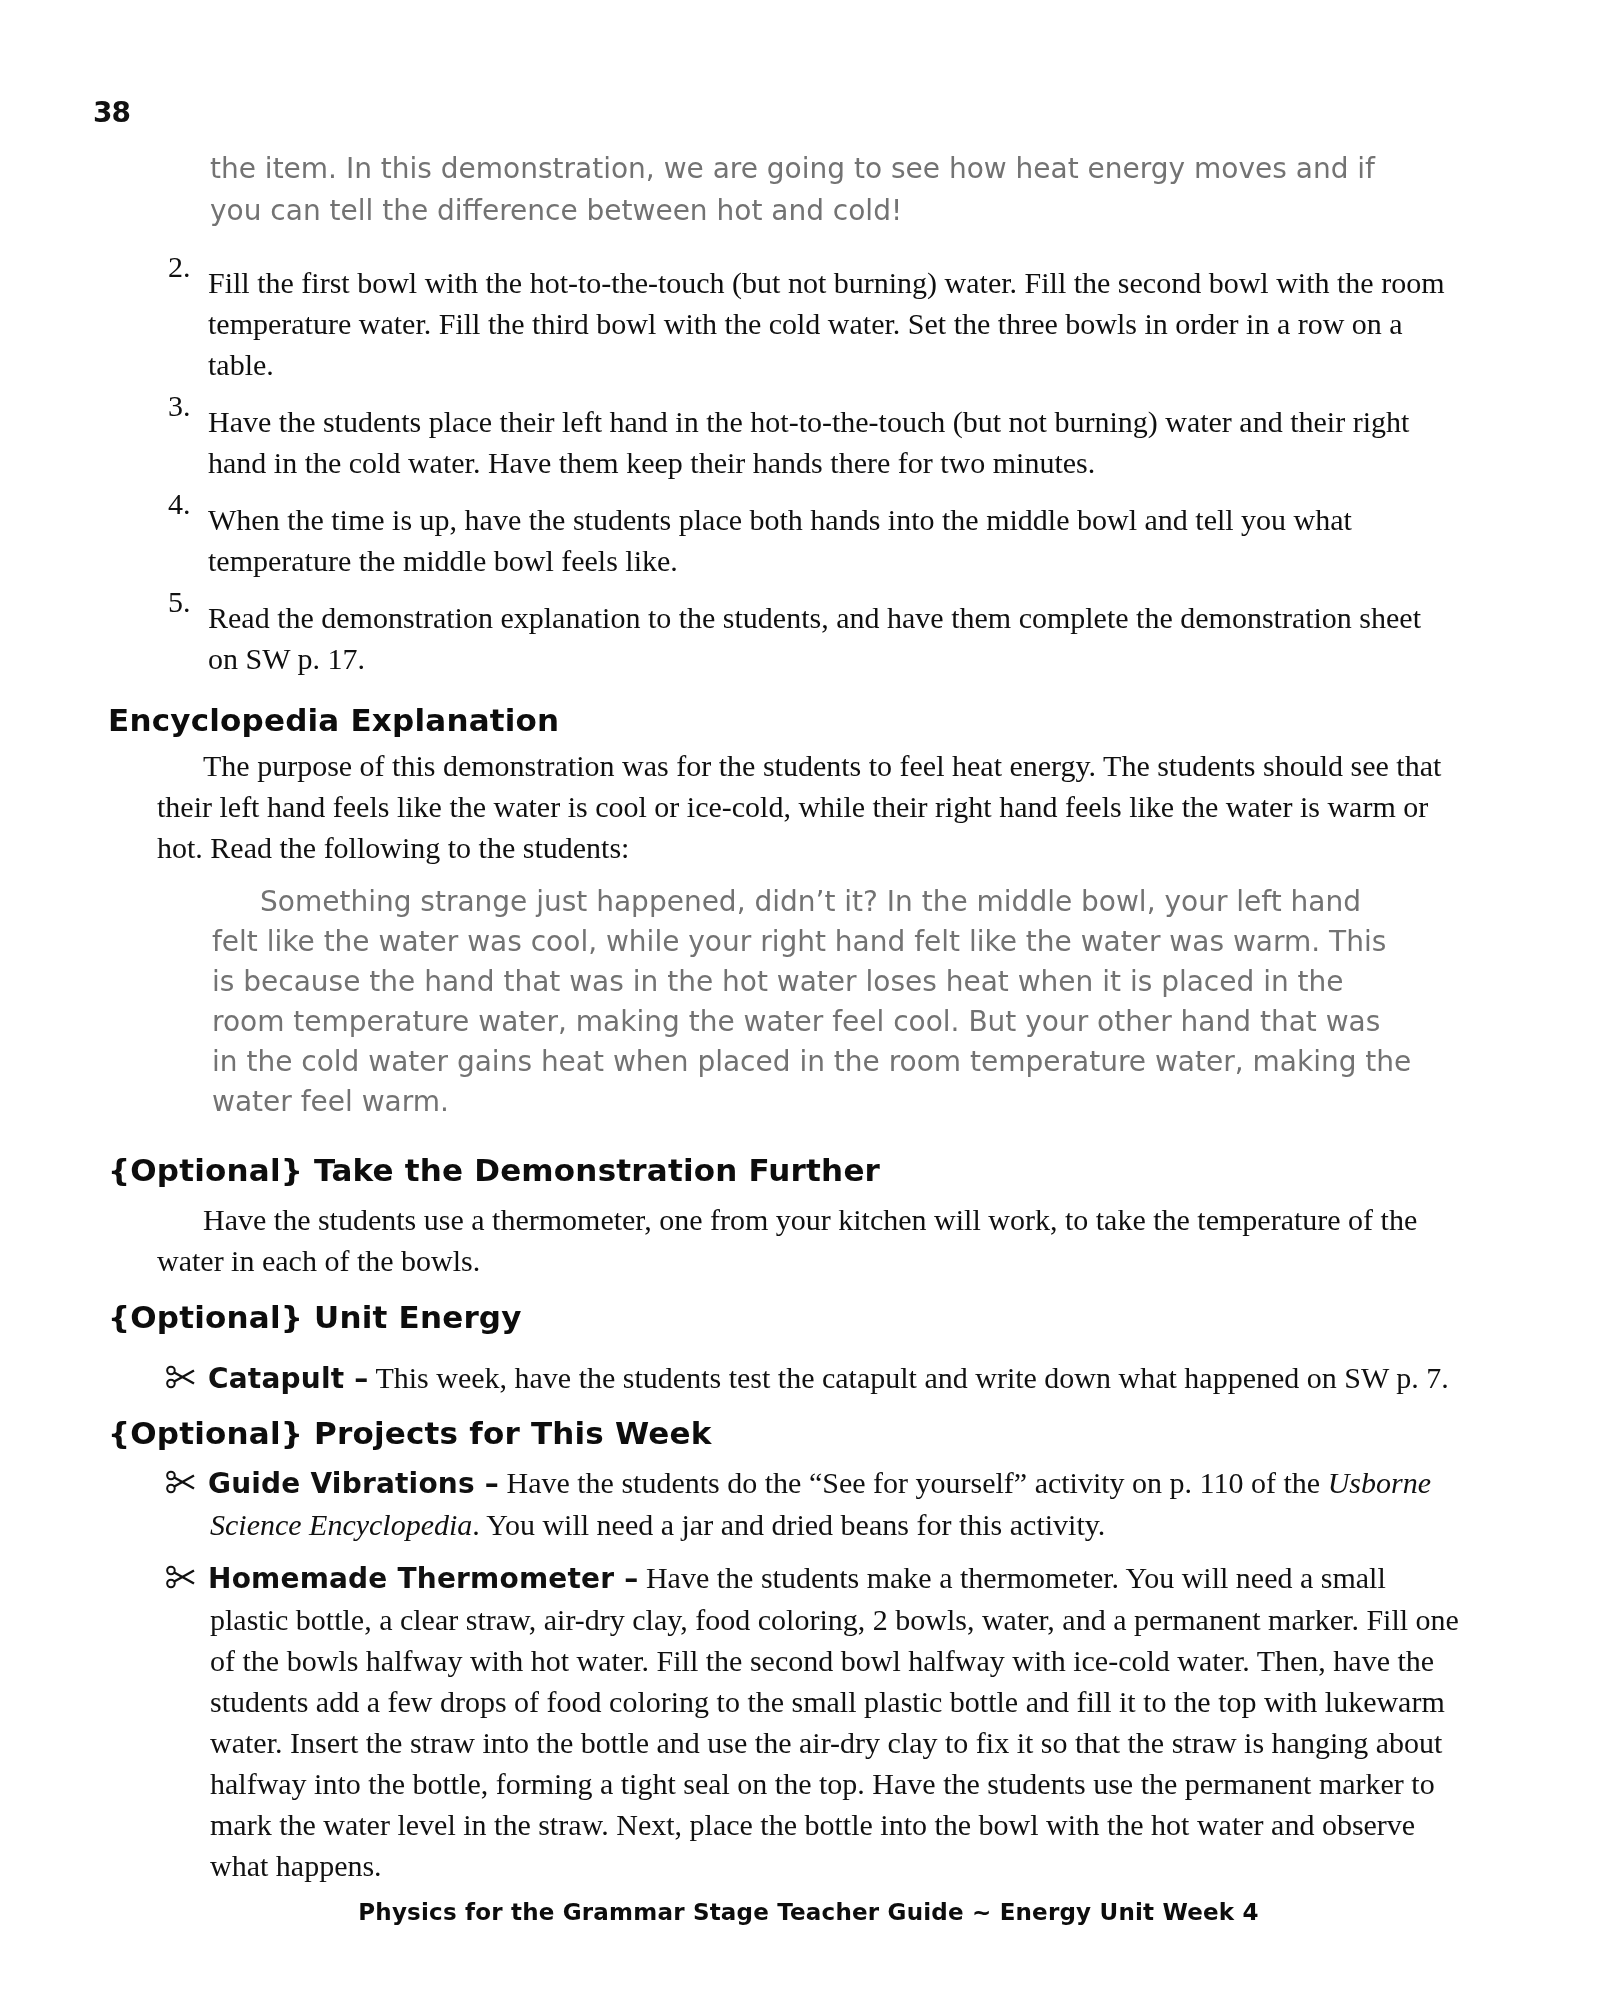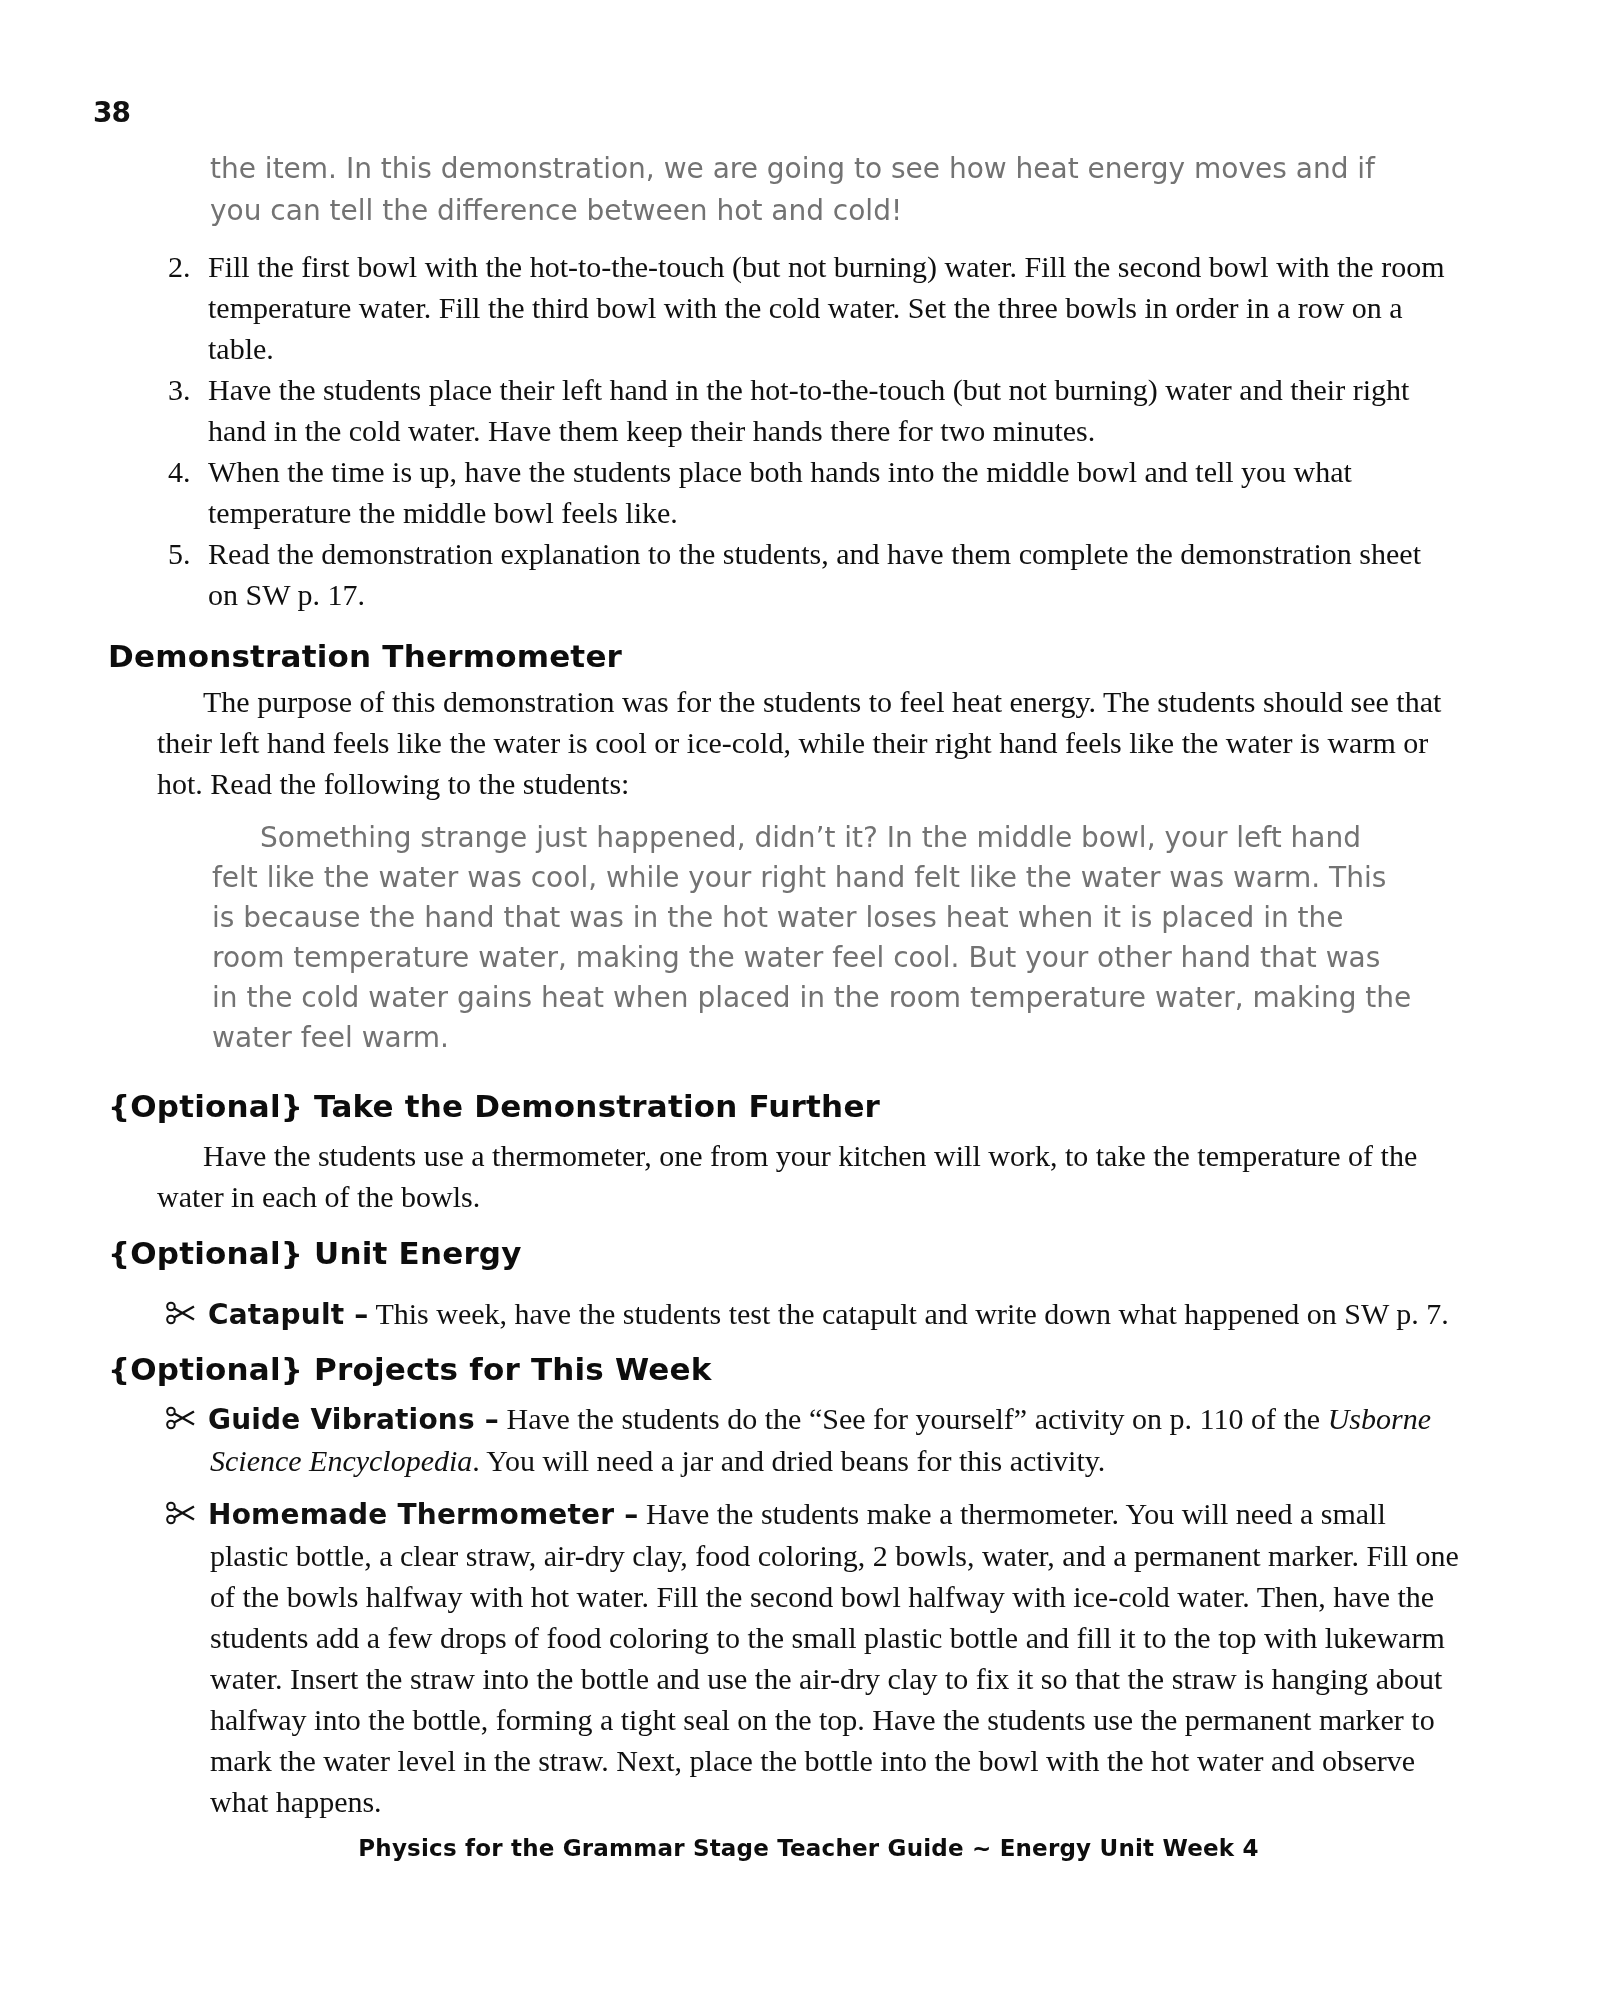--- a/index.html
+++ b/index.html
@@ -38,21 +38,21 @@
     margin: 14px 0 0 212px;
     width: 1200px;
     line-height: 40px;
     text-indent: 48px;
   }
   
   .serif { font-family: "Liberation Serif", serif; font-size: 30px; line-height: 41px; color: #101010; }
   .steps { margin: 14px 0 0 0; }
   .step { display: flex; margin-left: 168px; width: 1290px; }
   .step-num { flex: 0 0 40px; }
-  .step-text { flex: 1 1 auto; }
+  .step-text { flex: 1 1 auto; margin-top: 16px; }
   .para {
     margin-left: 157px;
     width: 1300px;
     text-indent: 46px;
   }
   
   .heading {
     font-family: "DejaVu Sans", sans-serif;
     font-weight: 700;
     font-size: 31px;
@@ -125,21 +125,21 @@
     <div class="step">
       <span class="step-num">4.</span>
       <span class="step-text">When the time is up, have the students place both hands into the middle bowl and tell you what temperature the middle bowl feels like.</span>
     </div>
     <div class="step">
       <span class="step-num">5.</span>
       <span class="step-text">Read the demonstration explanation to the students, and have them complete the demonstration sheet on SW p. 17.</span>
     </div>
   </div>
 
-  <div class="heading h1">Demonstration Thermometer</div>
+  <div class="heading h1">Encyclopedia Explanation</div>
   <div class="serif para para-after-heading">The purpose of this demonstration was for the students to feel heat energy. The students should see that their left hand feels like the water is cool or ice-cold, while their right hand feels like the water is warm or hot. Read the following to the students:</div>
   <div class="readaloud readaloud-block">Something strange just happened, didn’t it? In the middle bowl, your left hand felt like the water was cool, while your right hand felt like the water was warm. This is because the hand that was in the hot water loses heat when it is placed in the room temperature water, making the water feel cool. But your other hand that was in the cold water gains heat when placed in the room temperature water, making the water feel warm.</div>
 
   <div class="heading h2">{Optional} Take the Demonstration Further</div>
   <div class="serif para para2">Have the students use a thermometer, one from your kitchen will work, to take the temperature of the water in each of the bowls.</div>
 
   <div class="heading h3">{Optional} Unit Energy</div>
   <div class="bullet bullet1">
     <svg class="scissors" viewBox="0 0 26 22" xmlns="http://www.w3.org/2000/svg">
       <circle cx="4.5" cy="5.5" r="3.2" fill="none" stroke="#111" stroke-width="1.7"></circle>

